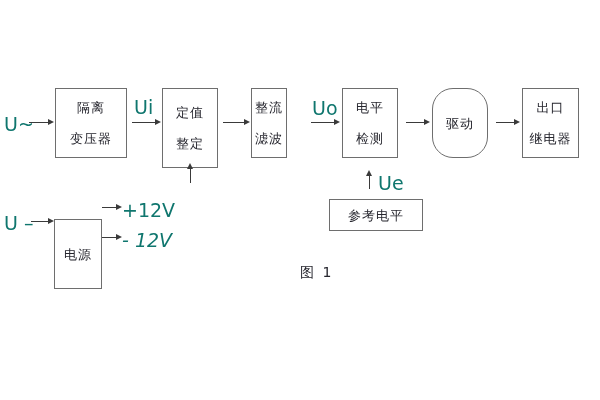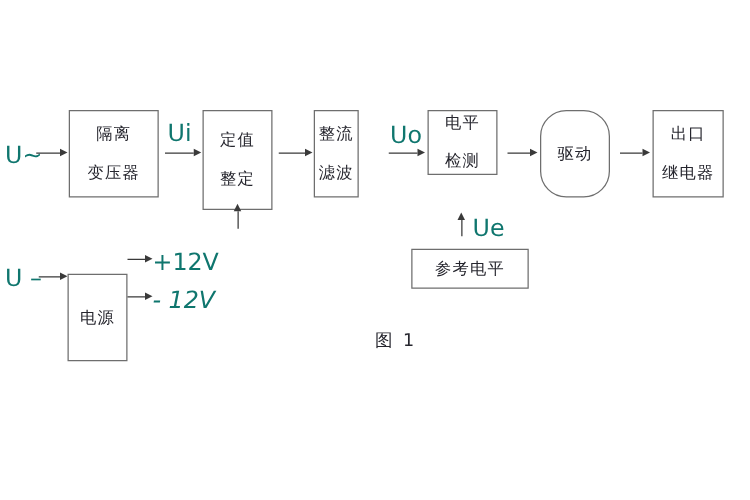--- a/index.html
+++ b/index.html
@@ -66,21 +66,21 @@
   <div class="arrow-r" style="left:223px; top:122px; width:21px;"></div>
 
   <div class="box two" style="left:251px; top:88px; width:36px; height:70px;">
     <span>整流</span>
     <span>滤波</span>
   </div>
 
   <span class="lbl" style="left:312px; top:99px;">Uo</span>
   <div class="arrow-r" style="left:311px; top:122px; width:23px;"></div>
 
-  <div class="box two" style="left:342px; top:88px; width:56px; height:52px;">
+  <div class="box two" style="left:342px; top:88px; width:56px; height:70px;">
     <span>电平</span>
     <span>检测</span>
   </div>
 
   <div class="arrow-r" style="left:406px; top:122px; width:18px;"></div>
 
   <div class="box" style="left:432px; top:88px; width:56px; height:70px;border-radius:21px;">
     <span>驱动</span>
   </div>
 

